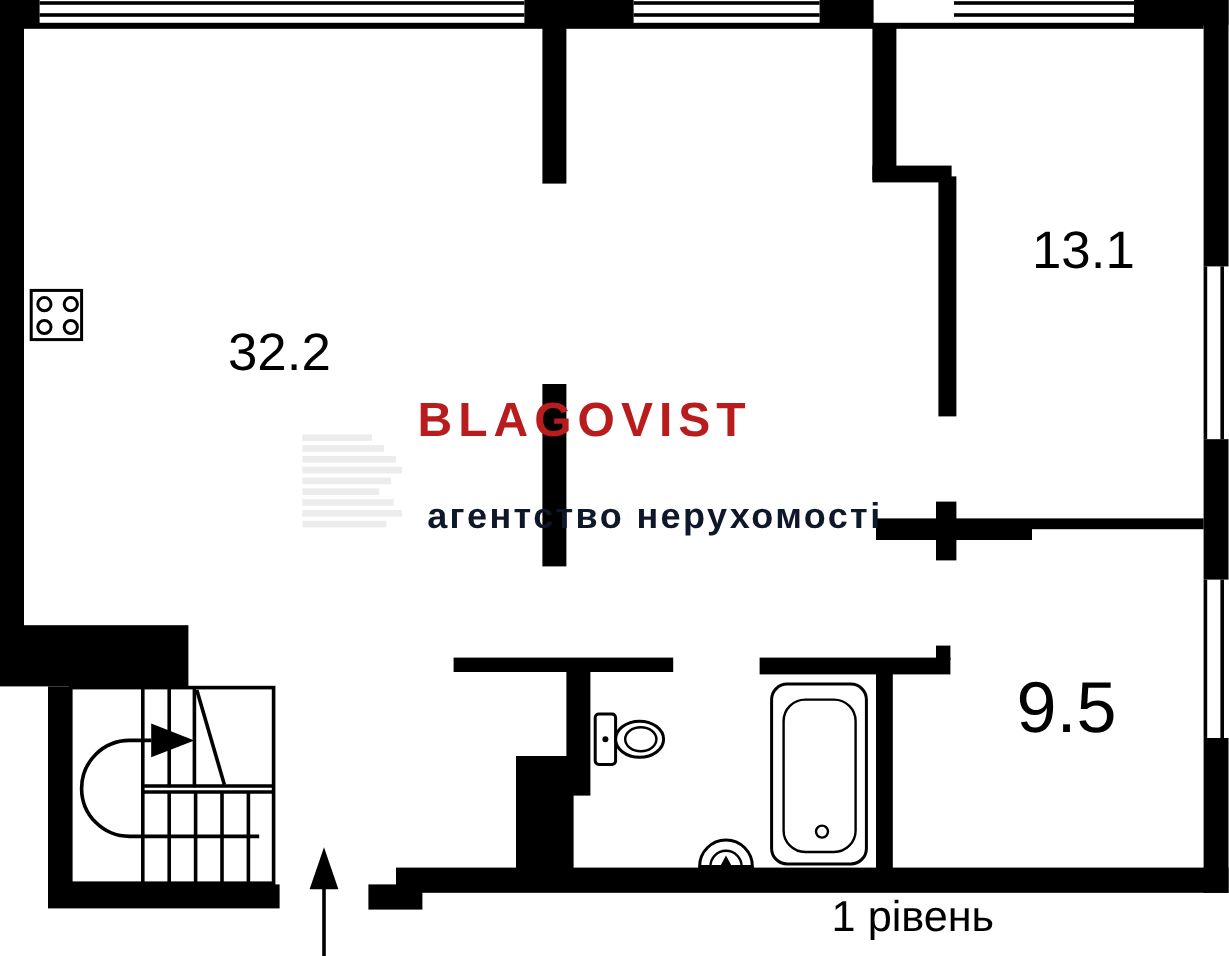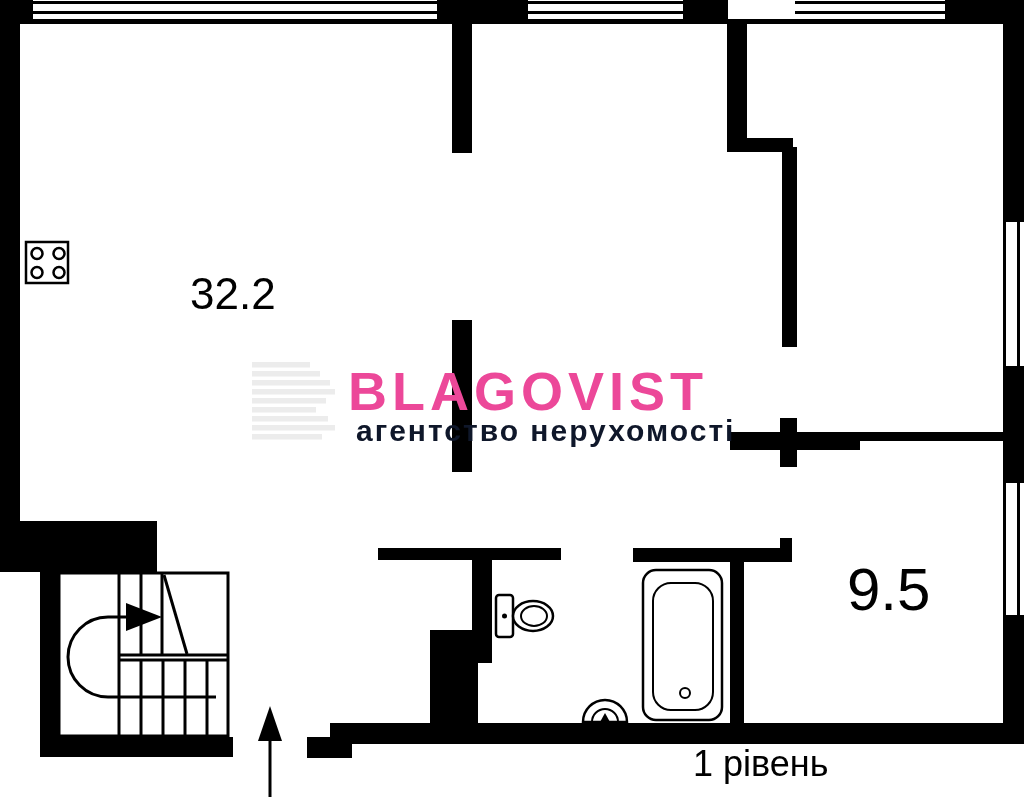--- a/index.html
+++ b/index.html
@@ -6,23 +6,23 @@
   .plan{
     position:relative;
     width:1024px;height:797px;
     background:#ffffff;
     overflow:hidden;
     font-family:"Liberation Sans", sans-serif;
   }
   .plan svg.blueprint{position:absolute;left:0;top:0;z-index:1;}
   .watermark{position:absolute;left:0;top:0;width:100%;height:100%;z-index:2;pointer-events:none;}
   .wm-brand{
-    position:absolute;left:348px;top:360px;
-    font-size:54px;font-weight:bold;letter-spacing:5px;
-    color:#ec4899;white-space:nowrap;
+    position:absolute;left:348px;top:328px;
+    font-size:40px;font-weight:bold;letter-spacing:5px;
+    color:#b91c1c;white-space:nowrap;
   }
   .wm-sub{
     position:absolute;left:356px;top:414px;
     font-size:30px;font-weight:bold;letter-spacing:2px;
     color:#0f172a;white-space:nowrap;
   }
   .labels{position:absolute;left:0;top:0;width:100%;height:100%;z-index:3;}
   .room-label{
     position:absolute;color:#000;font-size:44px;line-height:1;
     white-space:nowrap;
@@ -163,17 +163,18 @@
         <rect x="252" y="425" width="83" height="5.5"></rect>
         <rect x="252" y="434" width="70" height="5.5"></rect>
       </g>
     </svg>
     <div class="wm-brand">BLAGOVIST</div>
     <div class="wm-sub">агентство нерухомості</div>
   </div>
 
   <div class="labels">
     <div class="room-label" style="left:190px;top:272px;">32.2</div>
+    <div class="room-label" style="left:860px;top:187px;">13.1</div>
     <div class="room-label" style="left:847px;top:560px;font-size:60px;">9.5</div>
     <div class="level-label">1 рівень</div>
   </div>
 
 </div>
 
 </body></html>

